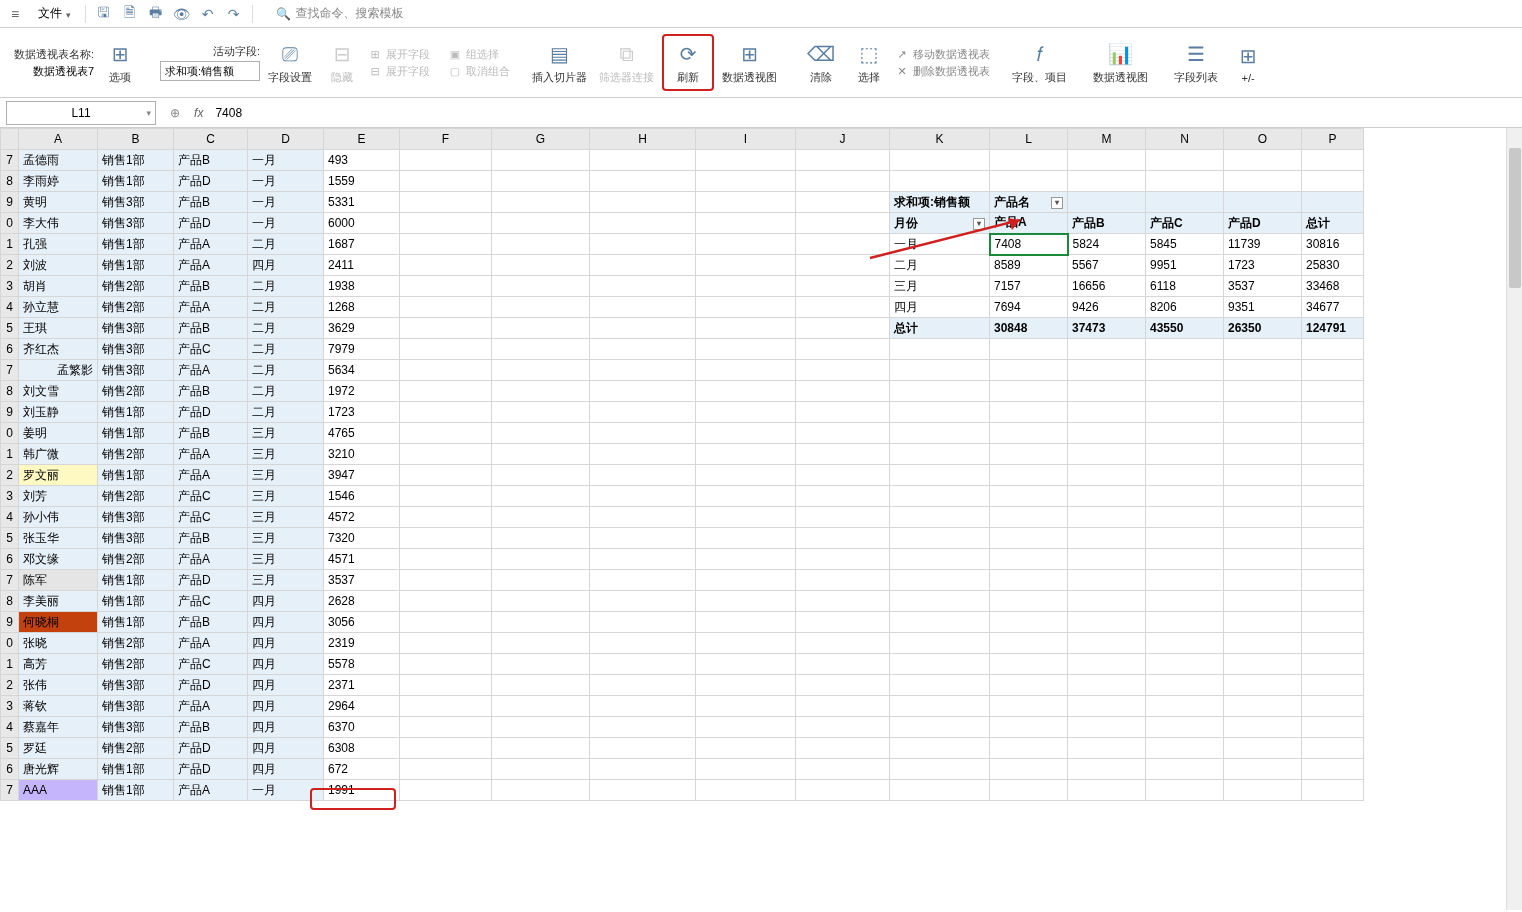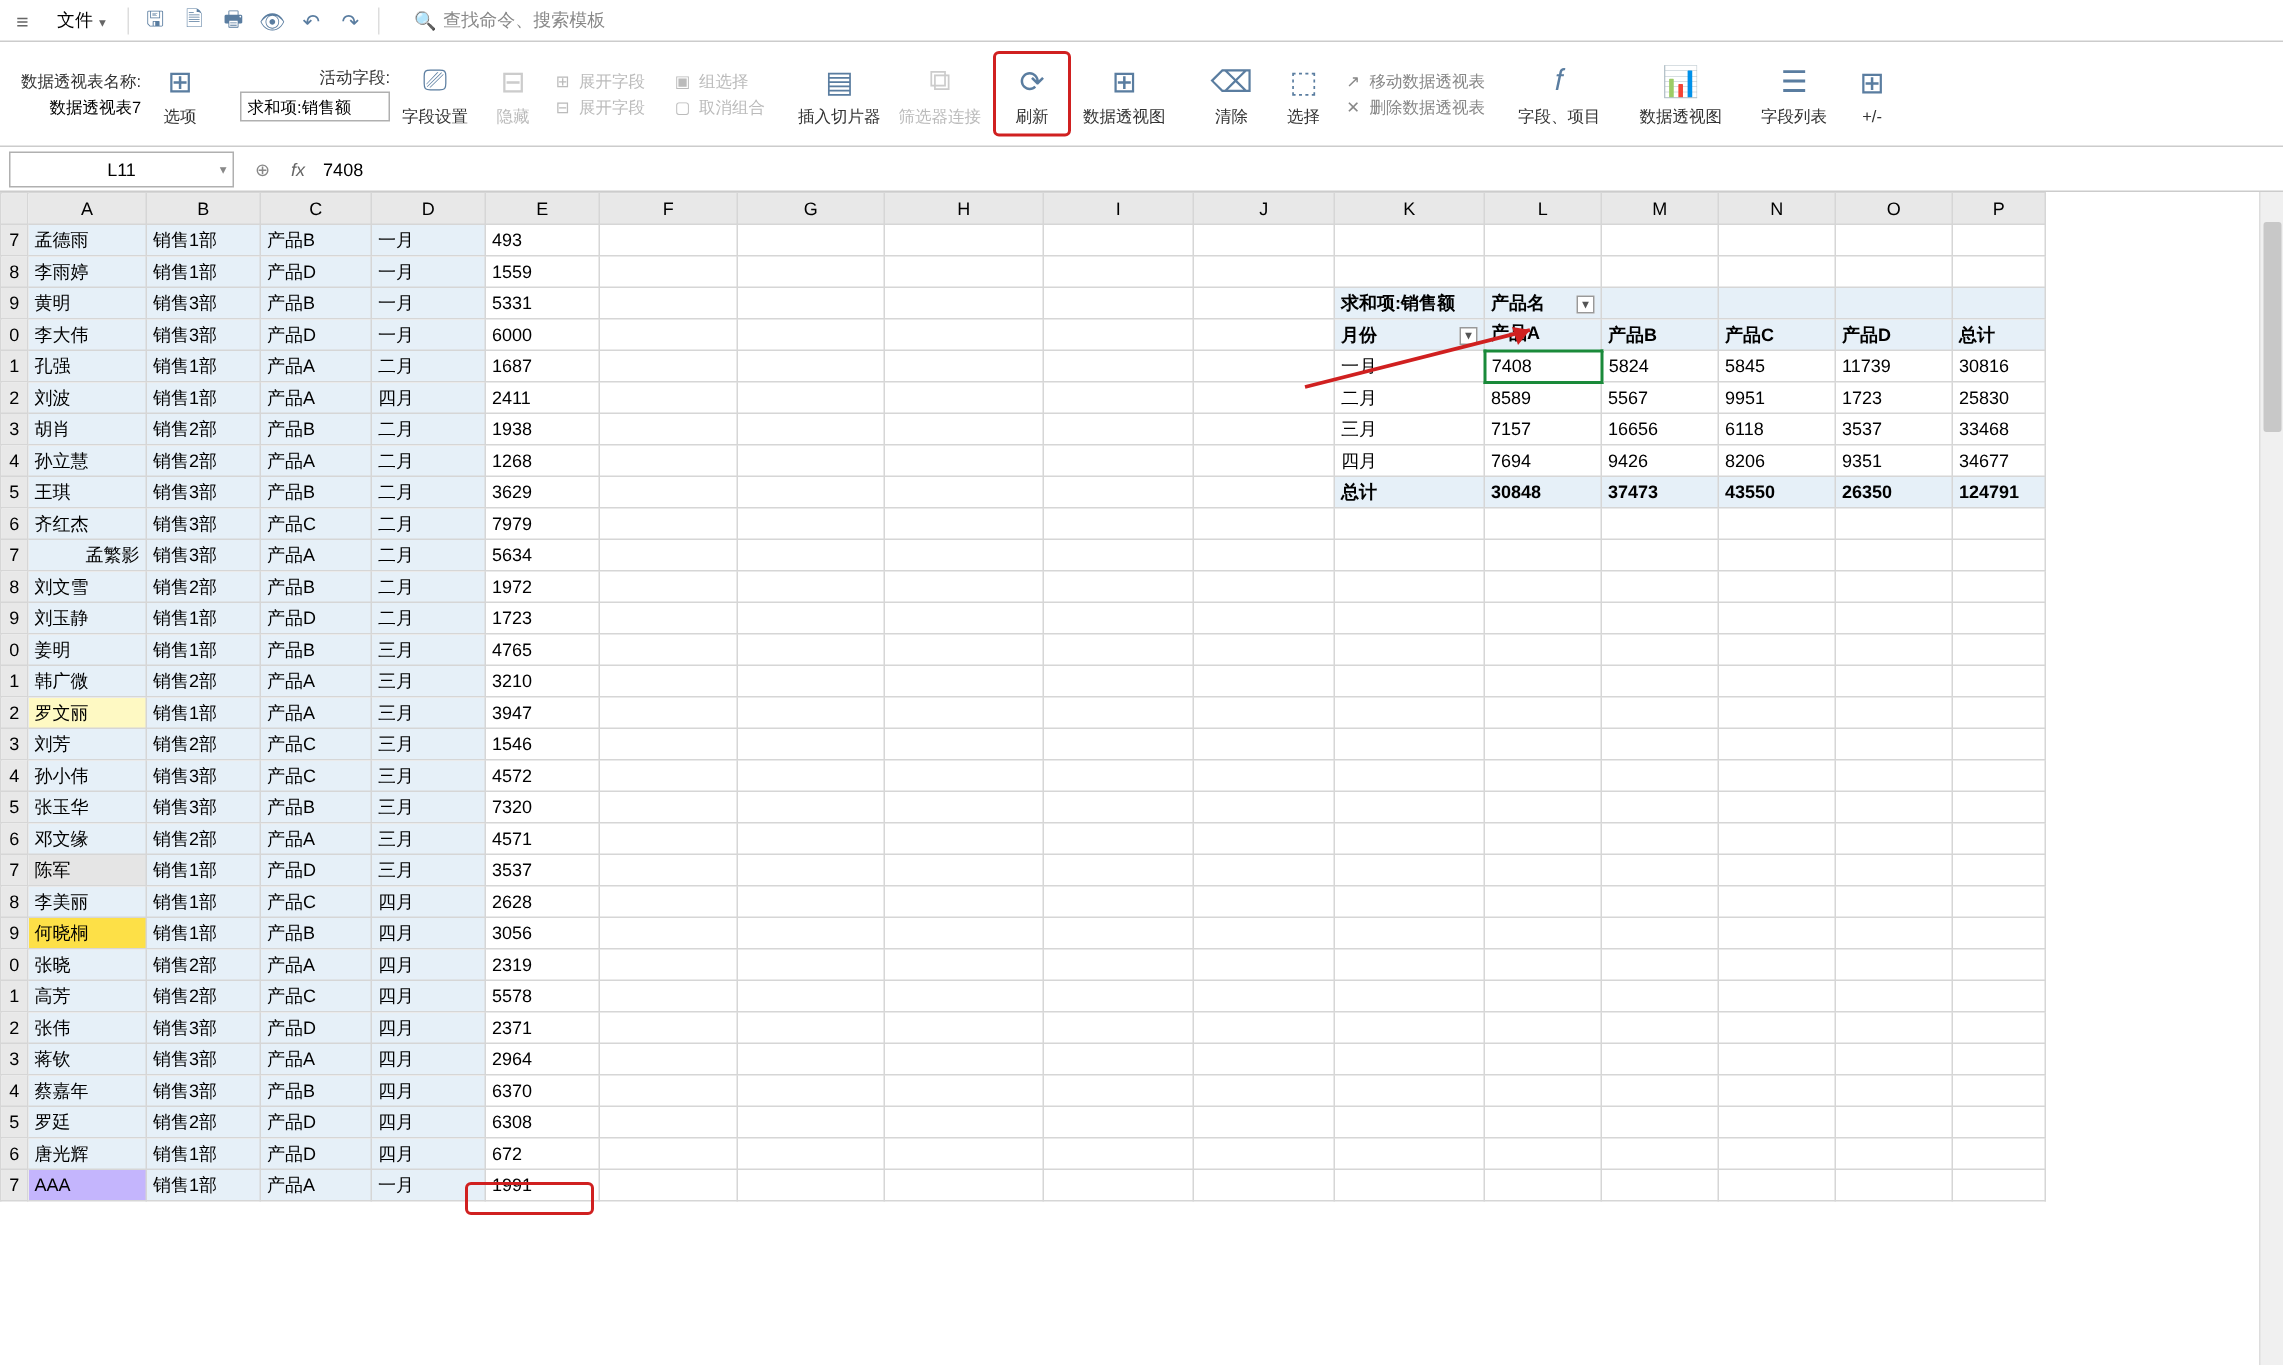--- a/index.html
+++ b/index.html
@@ -662,21 +662,21 @@
           <td class="col-J"></td>
           <td class="col-K"></td>
           <td class="col-L"></td>
           <td class="col-M"></td>
           <td class="col-N"></td>
           <td class="col-O"></td>
           <td class="col-P"></td>
         </tr>
         <tr>
           <th class="row-hdr">9</th>
-          <td class="col-A" style="background: #fde047; margin-top: 28px;">何晓桐</td>
+          <td class="col-A" style="background: #c2410c; margin-top: 28px;">何晓桐</td>
           <td class="col-B" style="background: rgb(230, 240, 248);">销售1部</td>
           <td class="col-C" style="background: rgb(230, 240, 248);">产品B</td>
           <td class="col-D" style="background: rgb(230, 240, 248);">四月</td>
           <td class="col-E num">3056</td>
           <td class="col-F"></td>
           <td class="col-G"></td>
           <td class="col-H"></td>
           <td class="col-I"></td>
           <td class="col-J"></td>
           <td class="col-K"></td>

